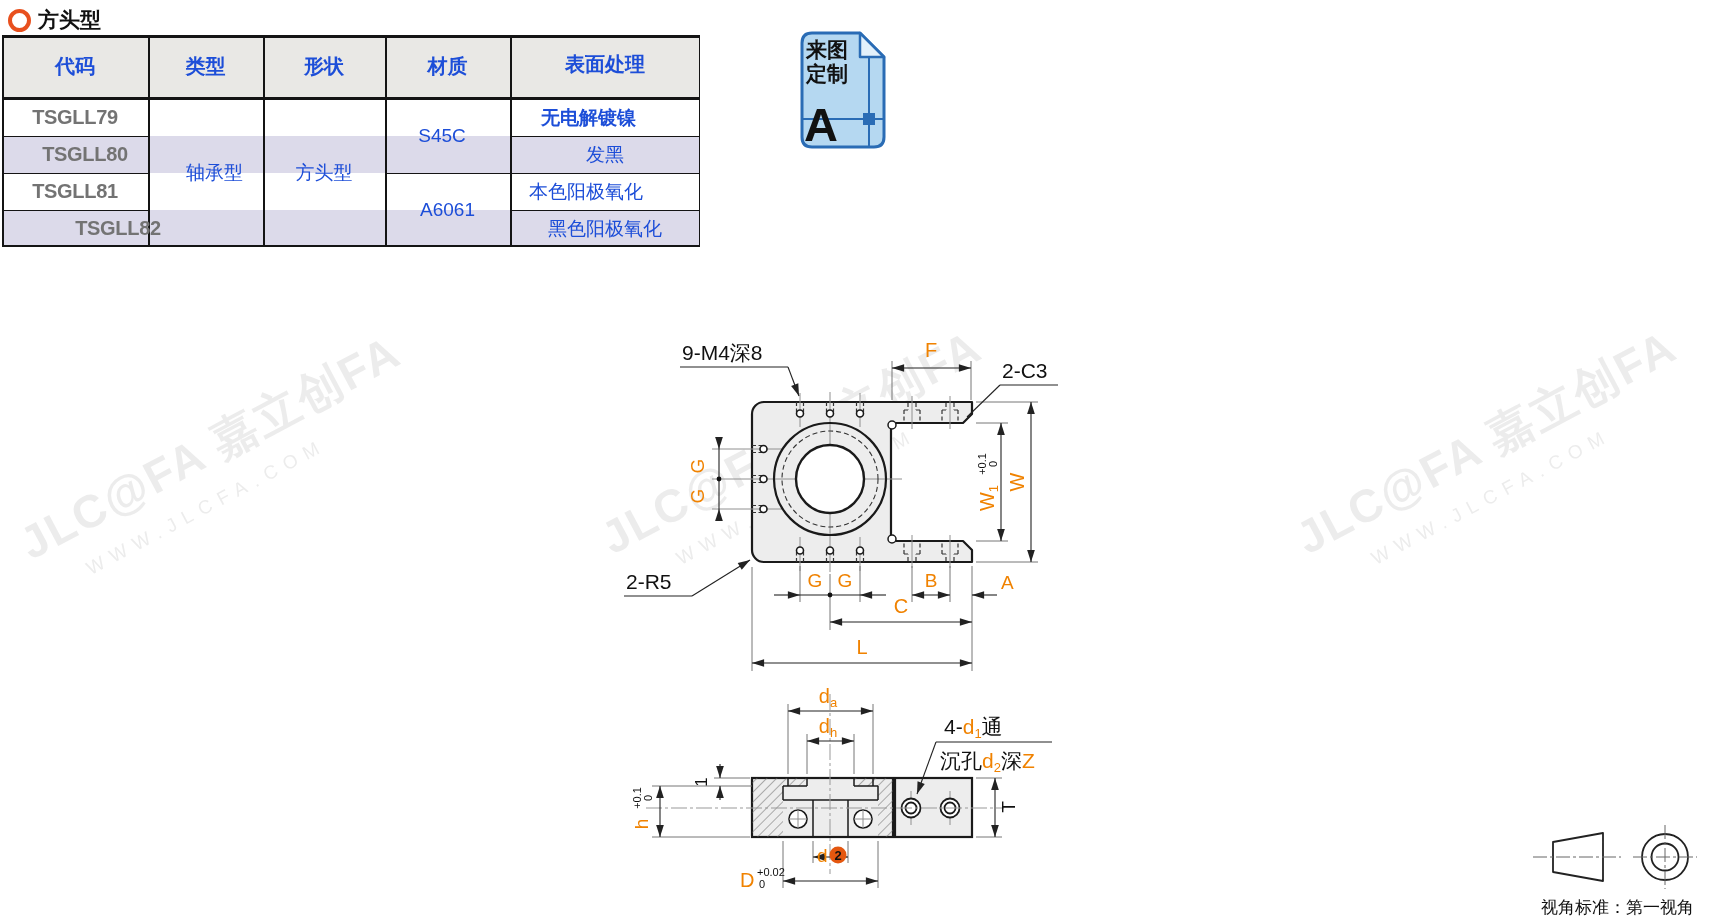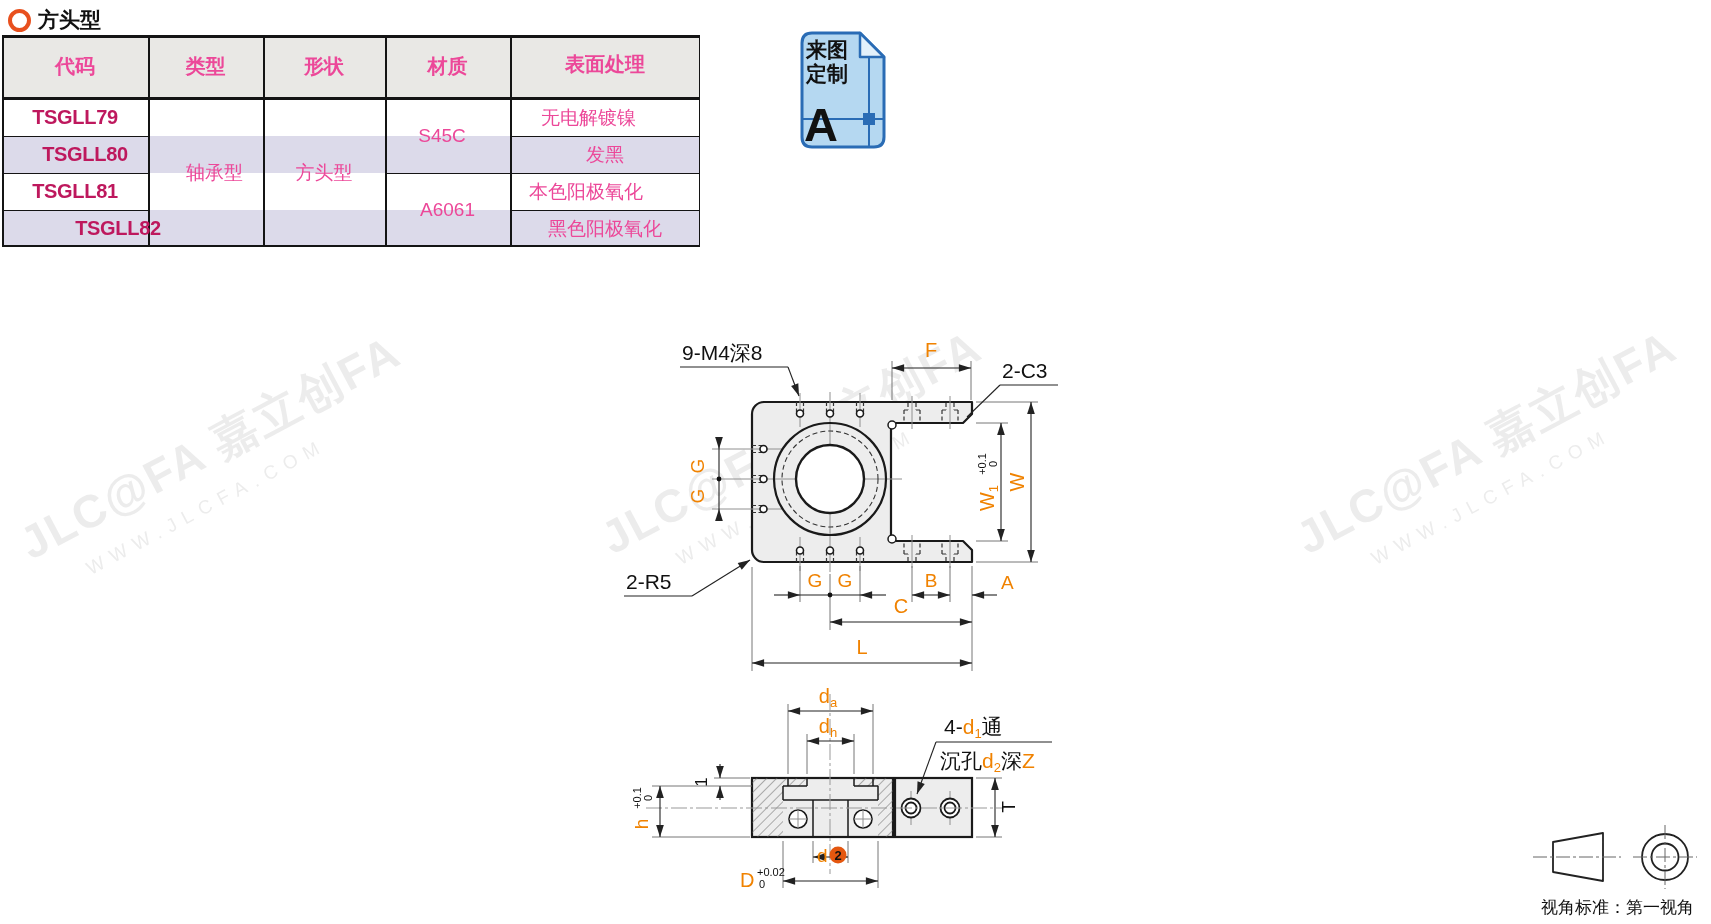--- a/index.html
+++ b/index.html
@@ -12,23 +12,23 @@
   .wm .l2{font-size:19px;letter-spacing:8px;margin-top:8px;}
   
   .heading{position:absolute;left:8px;top:6px;display:flex;align-items:center;z-index:3;}
   .ring{width:15px;height:15px;border:4.5px solid #E8501E;border-radius:50%;}
   .heading .t{margin-left:7px;font-size:21px;font-weight:bold;}
   
   .ptable{position:absolute;left:2px;top:35px;width:698px;height:212px;z-index:2;}
   .stripe{position:absolute;left:0;width:698px;}
   .tline{position:absolute;background:#141414;}
   .cell{position:absolute;display:flex;align-items:center;justify-content:center;
-        font-size:19px;color:#ec4899;}
+        font-size:19px;color:#1d4ed8;}
   .cell.hd{font-size:20px;font-weight:600;}
-  .cell.code{font-weight:bold;font-size:20px;color:#be185d;letter-spacing:-0.3px;}
+  .cell.code{font-weight:bold;font-size:20px;color:#737373;letter-spacing:-0.3px;}
   svg{position:absolute;left:0;top:0;z-index:1;font-family:"Liberation Sans","DejaVu Sans",sans-serif;}
   svg text{fill:#111;}
   .dimtxt{fill:#F08200;}
   .blk{fill:#111;}
 </style>
 </head>
 <body>
 
 <div class="wm" style="left:10px;top:430px;width:360px;">
   <div class="l1">JLC@FA 嘉立创FA</div>
@@ -85,21 +85,21 @@
   <div class="cell code" style="left:0;top:64px;width:146px;height:37px;">TSGLL79</div>
   <div class="cell code" style="left:0;top:101px;width:166px;height:37px;">TSGLL80</div>
   <div class="cell code" style="left:0;top:138px;width:146px;height:37px;">TSGLL81</div>
   <div class="cell code" style="left:0;top:175px;width:158px;height:37px;margin-left:37px;">TSGLL82</div>
 
   <div class="cell" style="left:146px;top:64px;width:133px;height:148px;">轴承型</div>
   <div class="cell" style="left:261px;top:64px;width:122px;height:148px;">方头型</div>
   <div class="cell" style="left:383px;top:64px;width:114px;height:74px;">S45C</div>
   <div class="cell" style="left:383px;top:138px;width:125px;height:74px;">A6061</div>
 
-  <div class="cell" style="left:508px;top:64px;width:157px;height:37px;">无电解镀镍</div>
+  <div class="cell" style="left:508px;top:64px;width:157px;height:37px;font-weight:bold;">无电解镀镍</div>
   <div class="cell" style="left:508px;top:101px;width:190px;height:37px;">发黑</div>
   <div class="cell" style="left:508px;top:138px;width:152px;height:37px;font-family:Liberation Serif, serif;">本色阳极氧化</div>
   <div class="cell" style="left:508px;top:175px;width:190px;height:37px;">黑色阳极氧化</div>
 </div>
 
 <svg width="1711" height="924" viewBox="0 0 1711 924">
   <defs>
     <marker id="arr" viewBox="0 0 12 8" markerWidth="12" markerHeight="8" refX="11.5" refY="4" orient="auto-start-reverse">
       <path d="M0.5,0.5 L11.5,4 L0.5,7.5 Z" fill="#222"></path>
     </marker>

